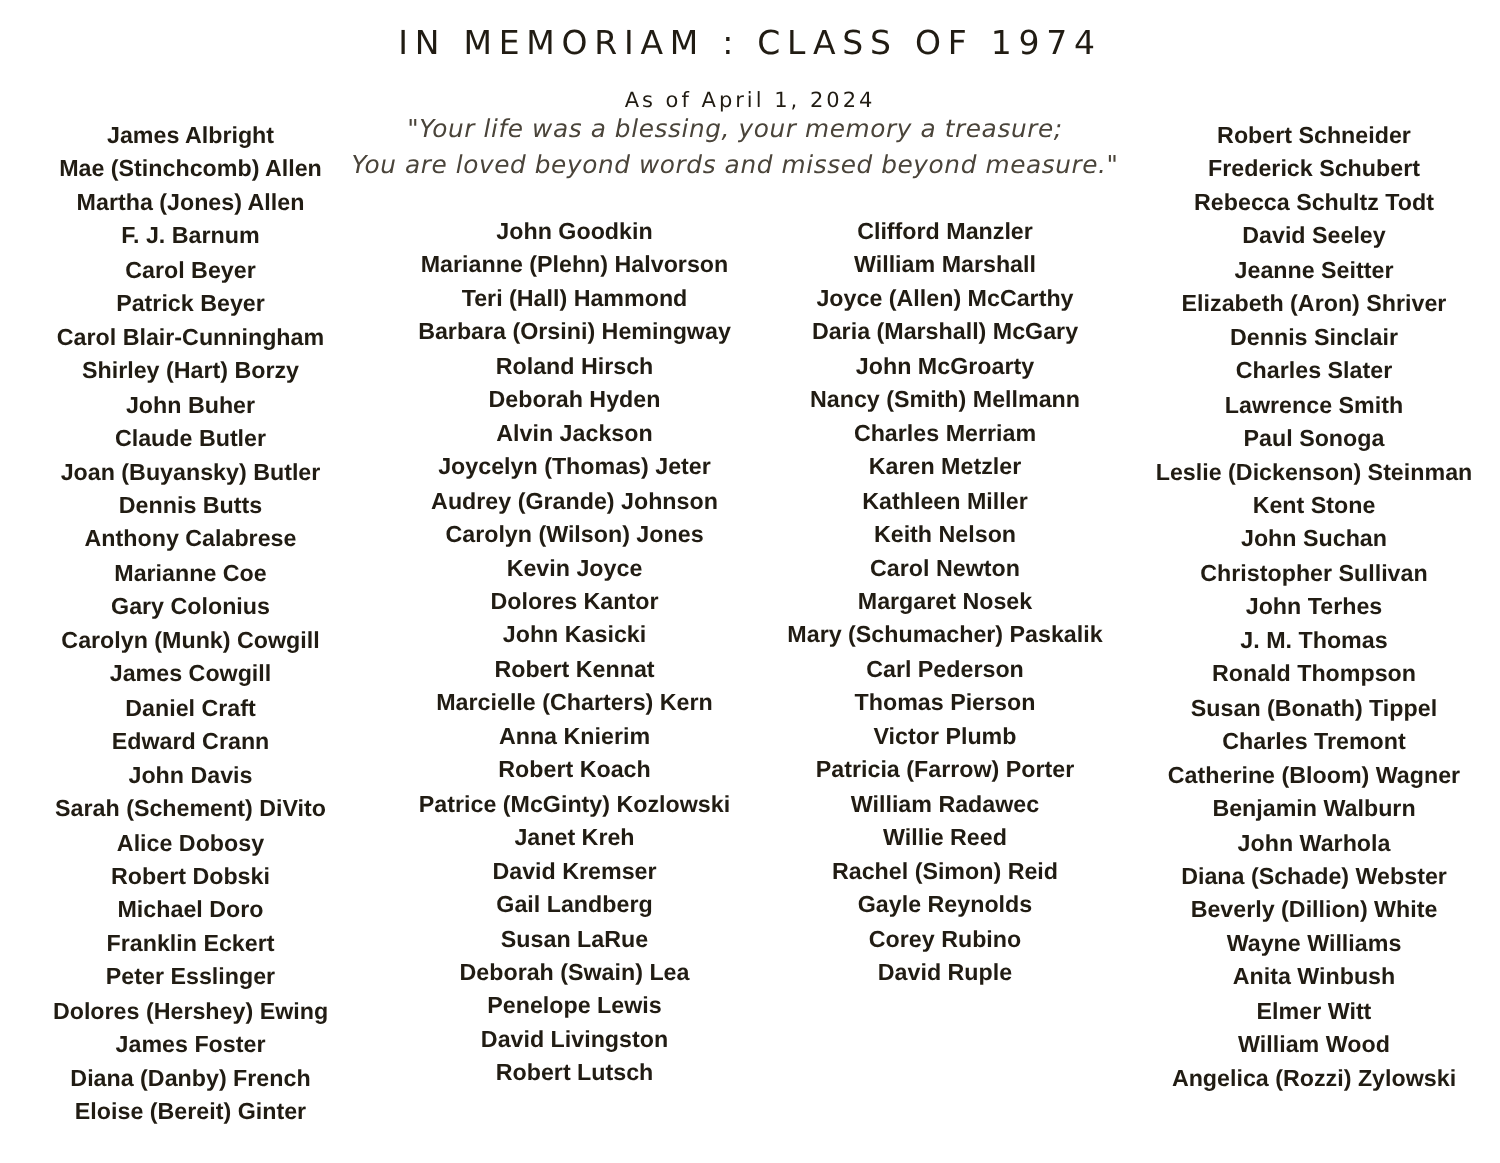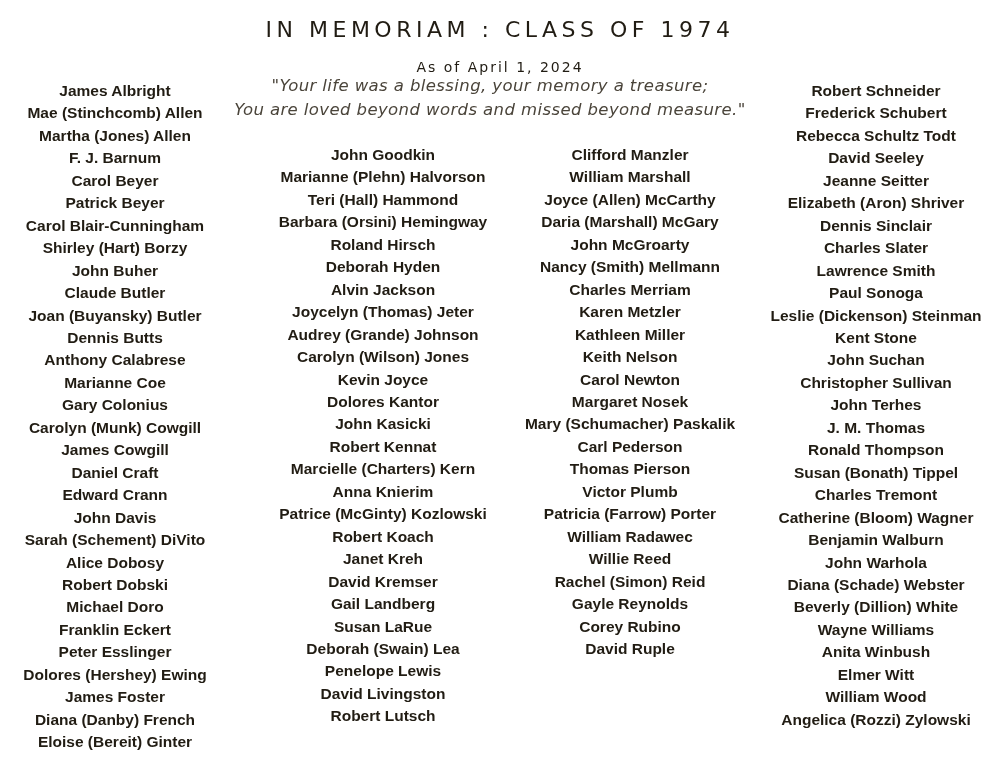--- a/index.html
+++ b/index.html
@@ -57,21 +57,21 @@
   }
   .col {
     position: absolute;
     text-align: center;
     font-weight: bold;
     font-size: 15.5px;
     line-height: 22.45px;
     color: var(--text-color);
     white-space: nowrap;
   }
-  .col1 { left: 0px;   top: 80px;  width: 230px; }
+  .col1 { left: 12px;   top: 80px;  width: 230px; }
   .col2 { left: 258px; top: 144px; width: 250px; }
   .col3 { left: 505px; top: 144px; width: 250px; text-align: center; }
   .col4 { left: 751px; top: 80px;  width: 250px; }
 </style>
 </head>
 <body>
 
 <div class="page">
 
   <header>
@@ -127,22 +127,22 @@
       <div class="name">Alvin Jackson</div>
       <div class="name">Joycelyn (Thomas) Jeter</div>
       <div class="name">Audrey (Grande) Johnson</div>
       <div class="name">Carolyn (Wilson) Jones</div>
       <div class="name">Kevin Joyce</div>
       <div class="name">Dolores Kantor</div>
       <div class="name">John Kasicki</div>
       <div class="name">Robert Kennat</div>
       <div class="name">Marcielle (Charters) Kern</div>
       <div class="name">Anna Knierim</div>
+      <div class="name">Robert Koach</div>
       <div class="name">Patrice (McGinty) Kozlowski</div>
-      <div class="name">Robert Koach</div>
       <div class="name">Janet Kreh</div>
       <div class="name">David Kremser</div>
       <div class="name">Gail Landberg</div>
       <div class="name">Susan LaRue</div>
       <div class="name">Deborah (Swain) Lea</div>
       <div class="name">Penelope Lewis</div>
       <div class="name">David Livingston</div>
       <div class="name">Robert Lutsch</div>
     </div>
 

